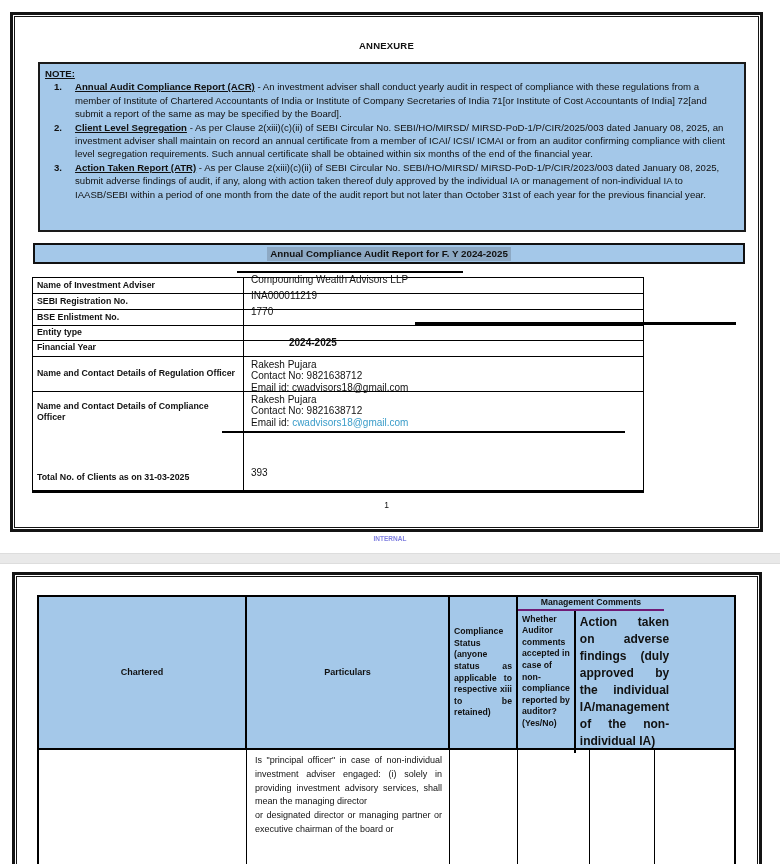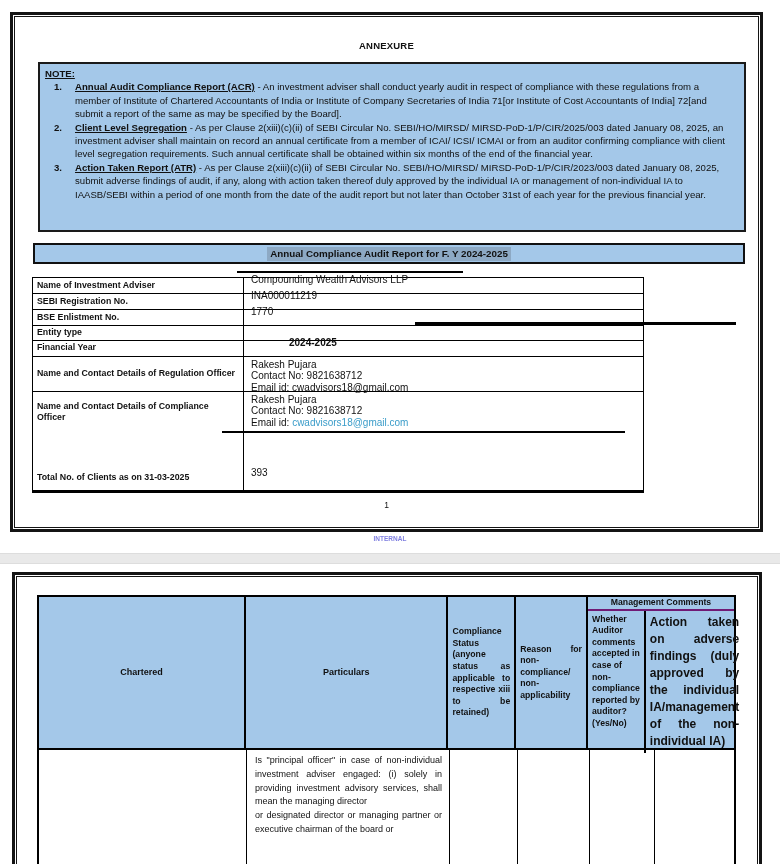--- a/index.html
+++ b/index.html
@@ -164,21 +164,20 @@
   <div class="pagegap"></div>
 
   <div class="page" style="left:12px; top:572px; width:750px; height:340px;">
     <div class="page-inner">
 
       <div class="t2">
         <div class="hrow">
           <div class="hcell hc-reg">Chartered</div>
           <div class="hcell hc-part">Particulars</div>
           <div class="hcell hc-cs">Compliance Status (anyone status as applicable to respective xiii to be retained)</div>
-          <div class="hcell hc-rs">Reason for non-compliance/ non-applicability</div>
           <div class="hcell hc-mg">
             <div class="mg-top">Management Comments</div>
             <div class="mg-bot">
               <div class="mg-c1">Whether Auditor comments accepted in case of non-compliance reported by auditor? (Yes/No)</div>
               <div class="mg-c2">Action taken on adverse findings (duly approved by the individual IA/management of the non-individual IA)</div>
             </div>
           </div>
         </div>
         <div class="brow">
           <div class="bcell bc-reg"></div>

